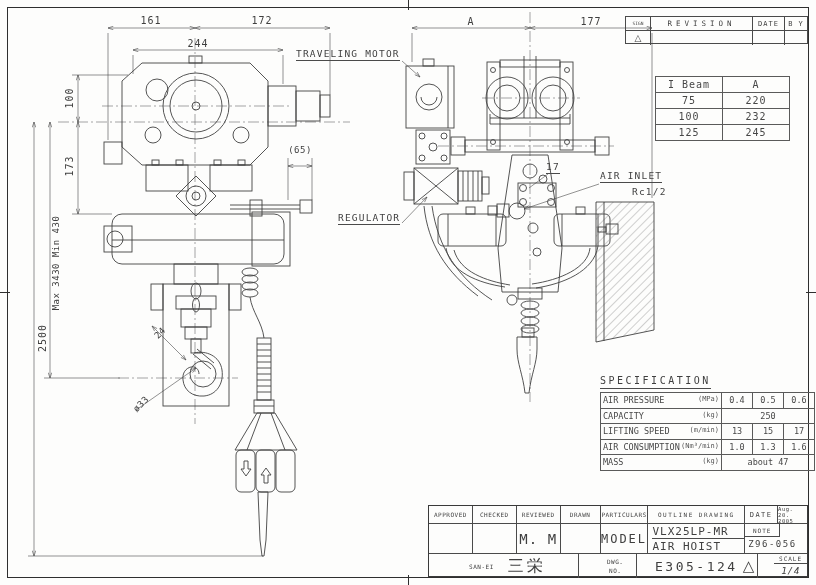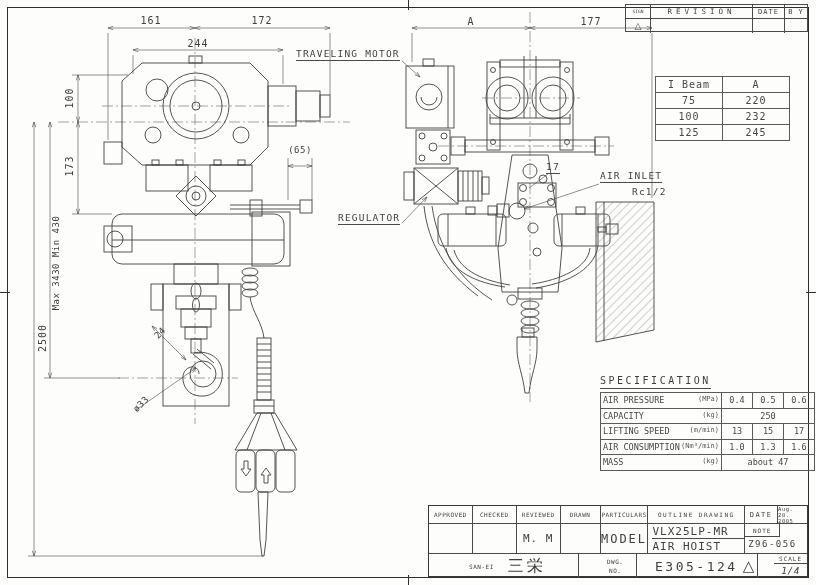--- a/index.html
+++ b/index.html
@@ -11,21 +11,21 @@
   .t{position:absolute;font:10px "DejaVu Sans Mono",monospace;color:#3f3f3f;white-space:nowrap;
      letter-spacing:1px;transform:translate(-50%,-50%);}
   .f9{font-size:9px;letter-spacing:.5px;}
   .r90{transform:translate(-50%,-50%) rotate(-90deg);}
   .r45{transform:translate(-50%,-50%) rotate(-45deg);}
   
   .lab{position:absolute;font:9.5px "DejaVu Sans Mono",monospace;color:#3f3f3f;letter-spacing:1.2px;
        border-bottom:1px solid #4a4a4a;padding-bottom:1px;white-space:nowrap;}
   .nolin{border-bottom:none;padding-left:32px;}
   
-  .rev{position:absolute;left:625px;top:4px;width:183px;height:28px;border:1px solid #4a4a4a;
+  .rev{position:absolute;left:625px;top:16px;width:183px;height:28px;border:1px solid #4a4a4a;
        display:flex;flex-wrap:wrap;font-size:7px;box-sizing:border-box;}
   .rev div{box-sizing:border-box;height:14px;display:flex;align-items:center;justify-content:center;}
   .rc1{width:25px;border-right:1px solid #4a4a4a;}
   .rc2{width:102px;border-right:1px solid #4a4a4a;letter-spacing:4px;font-size:7.5px;}
   .rc3{width:32px;border-right:1px solid #4a4a4a;letter-spacing:1px;}
   .rc4{width:22px;letter-spacing:1px;}
   .rb{border-bottom:1px solid #4a4a4a;}
   .tiny{font-size:4.5px;letter-spacing:0;}
   .tri{font-family:"DejaVu Sans",sans-serif;font-size:9px;}
   
@@ -389,21 +389,21 @@
       <div class="c" style="width:44px">REVIEWED</div>
       <div class="c" style="width:40px">DRAWN</div>
       <div class="c" style="width:48px">PARTICULARS</div>
       <div class="c mid" style="width:97px;letter-spacing:1.5px">OUTLINE DRAWING</div>
       <div class="c" style="width:33px;font-size:7px;letter-spacing:1.5px">DATE</div>
       <div class="c last" style="width:29px;font-size:5.5px">Aug. 20. 2005</div>
     </div>
     <div class="row r2">
       <div class="c" style="width:44px"></div>
       <div class="c" style="width:44px"></div>
-      <div class="c" style="width:44px;font-size:11px;letter-spacing:1px">M. M</div>
+      <div class="c" style="width:44px;font-size:14px;letter-spacing:1px">M. M</div>
       <div class="c" style="width:40px"></div>
       <div class="c" style="width:48px;font-size:12px;letter-spacing:2px">MODEL</div>
       <div class="c stack" style="width:97px">
         <div class="ln ln1">VLX25LP-MR</div>
         <div class="ln">AIR HOIST</div>
       </div>
       <div class="c last notec" style="width:62px">
         <div class="notelbl">NOTE</div>
         <div class="noteval">Z96-056</div>
       </div>

